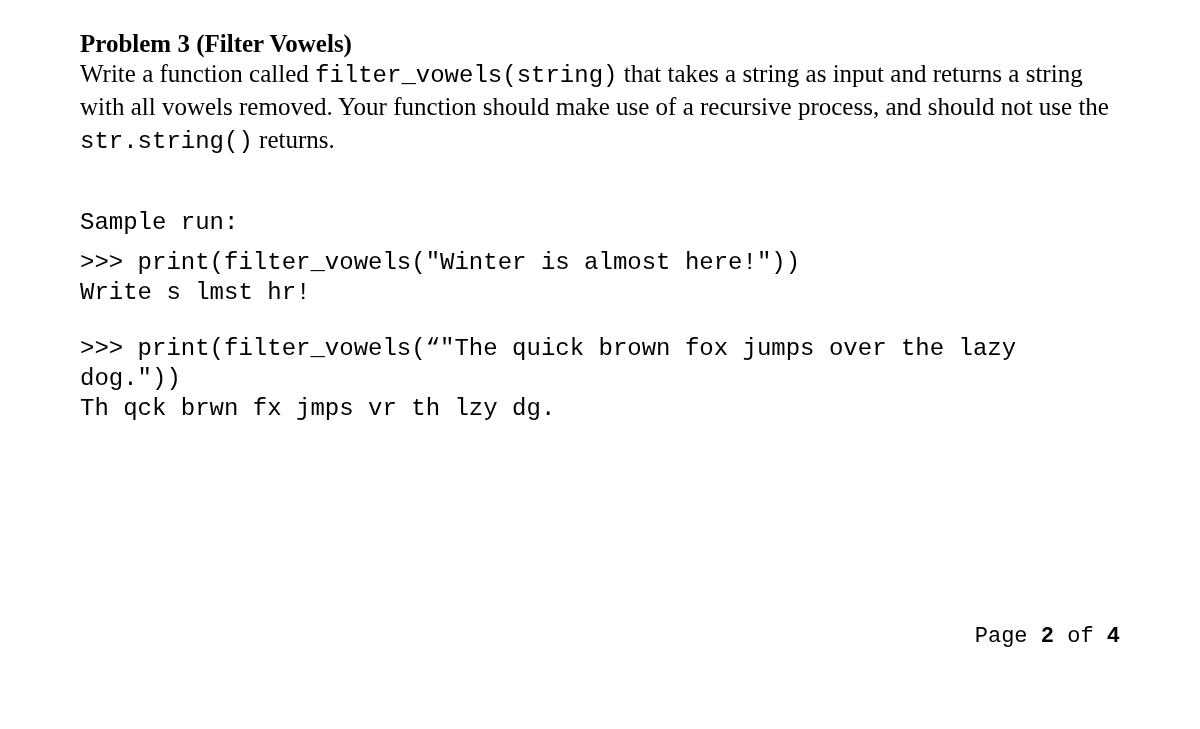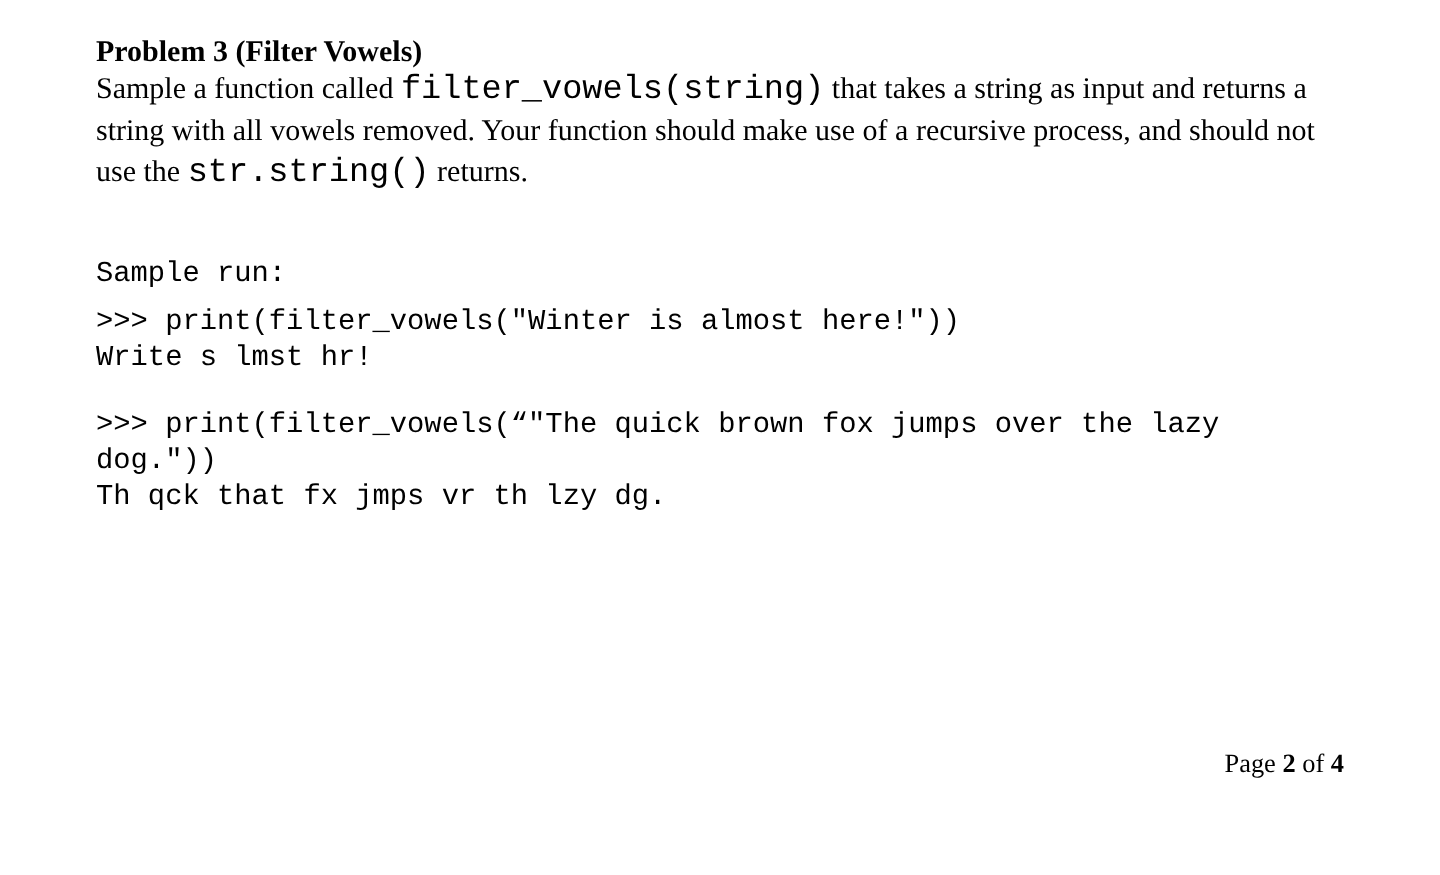--- a/index.html
+++ b/index.html
@@ -20,58 +20,58 @@
       font-weight: bold;
       font-size: 25px;
     }
     .description {
       font-size: 25px;
       line-height: 1.3;
       margin-bottom: 52px;
     }
     .code-inline {
       font-family: 'Courier New', Courier, monospace;
-      font-size: 28px;
+      font-size: 24px;
     }
     .sample-block {
       font-family: 'Courier New', Courier, monospace;
       font-size: 24px;
       line-height: 1.25;
       white-space: pre-wrap;
     }
     .sample-header {
       font-family: 'Courier New', Courier, monospace;
       font-size: 24px;
       margin-bottom: 12px;
     }
     .sample-gap {
       height: 26px;
     }
     .page-indicator {
       position: absolute;
       bottom: 80px;
       right: 80px;
-      font-family: Liberation Serif, serif;
+      font-family: Liberation Mono, monospace;
       font-size: 22px;
     }
     .page-indicator .bold {
       font-weight: bold;
     }
   </style>
 </head>
 <body>
 
 <div class="problem-title">Problem 3 (Filter Vowels)</div>
 
 <div class="description">
-  <span>Sample a function called </span><span class="code-inline">filter_vowels(string)</span><span> that takes a string as input and returns a string with all vowels removed. Your function should make use of a recursive process, and should not use the </span><span class="code-inline">str.string()</span><span> returns.</span>
+  <span>Write a function called </span><span class="code-inline">filter_vowels(string)</span><span> that takes a string as input and returns a string with all vowels removed. Your function should make use of a recursive process, and should not use the </span><span class="code-inline">str.string()</span><span> returns.</span>
 </div>
 
 <div class="sample-header">Sample run:</div>
 <div class="sample-block">&gt;&gt;&gt; print(filter_vowels("Winter is almost here!"))</div>
 <div class="sample-block">Write s lmst hr!</div>
 <div class="sample-gap"></div>
 <div class="sample-block">&gt;&gt;&gt; print(filter_vowels(“"The quick brown fox jumps over the lazy dog."))</div>
-<div class="sample-block">Th qck that fx jmps vr th lzy dg.</div>
+<div class="sample-block">Th qck brwn fx jmps vr th lzy dg.</div>
 
 <div class="page-indicator">
   <span>Page </span><span class="bold">2</span><span> of </span><span class="bold">4</span>
 </div>
 
 </body></html>

